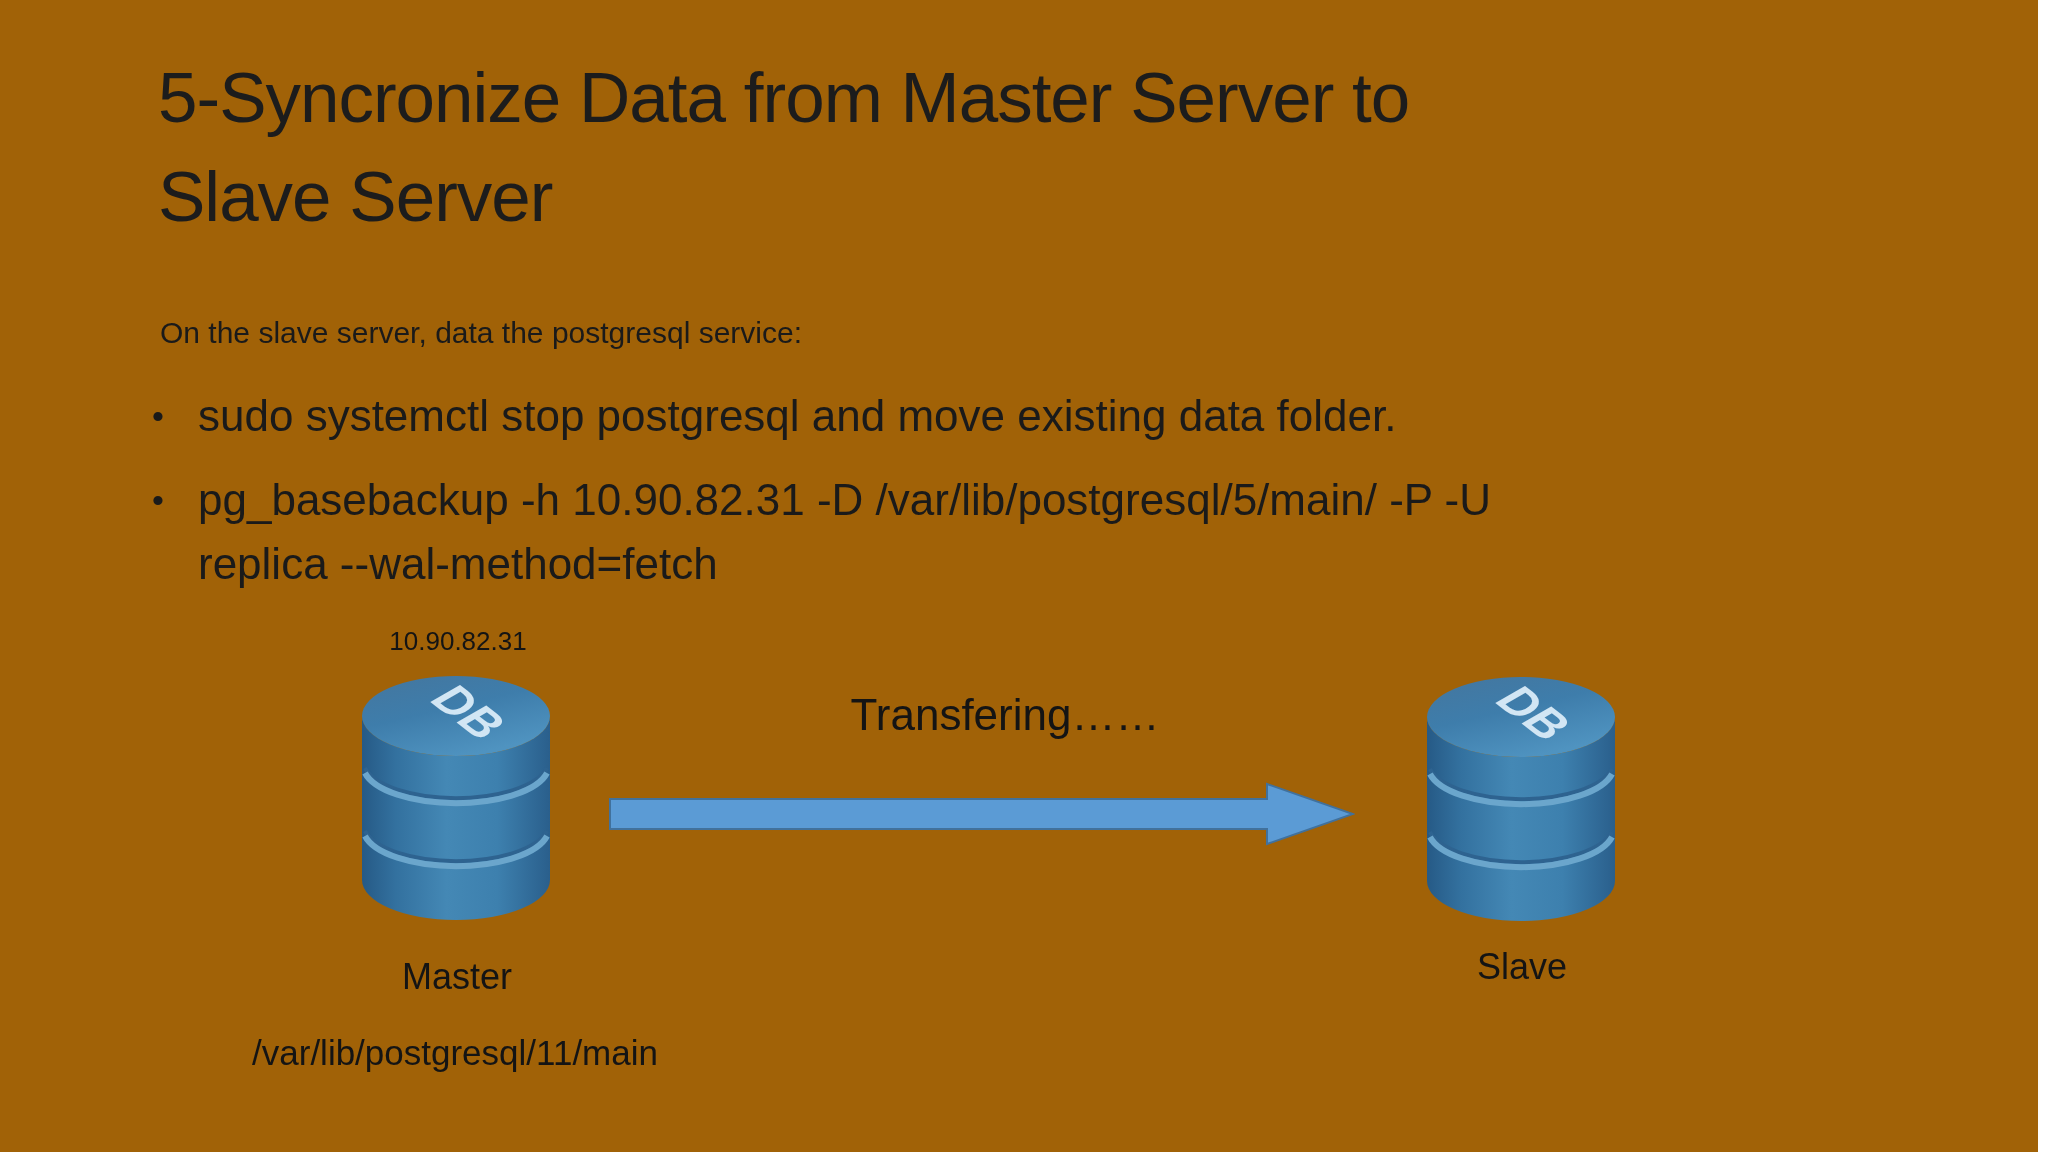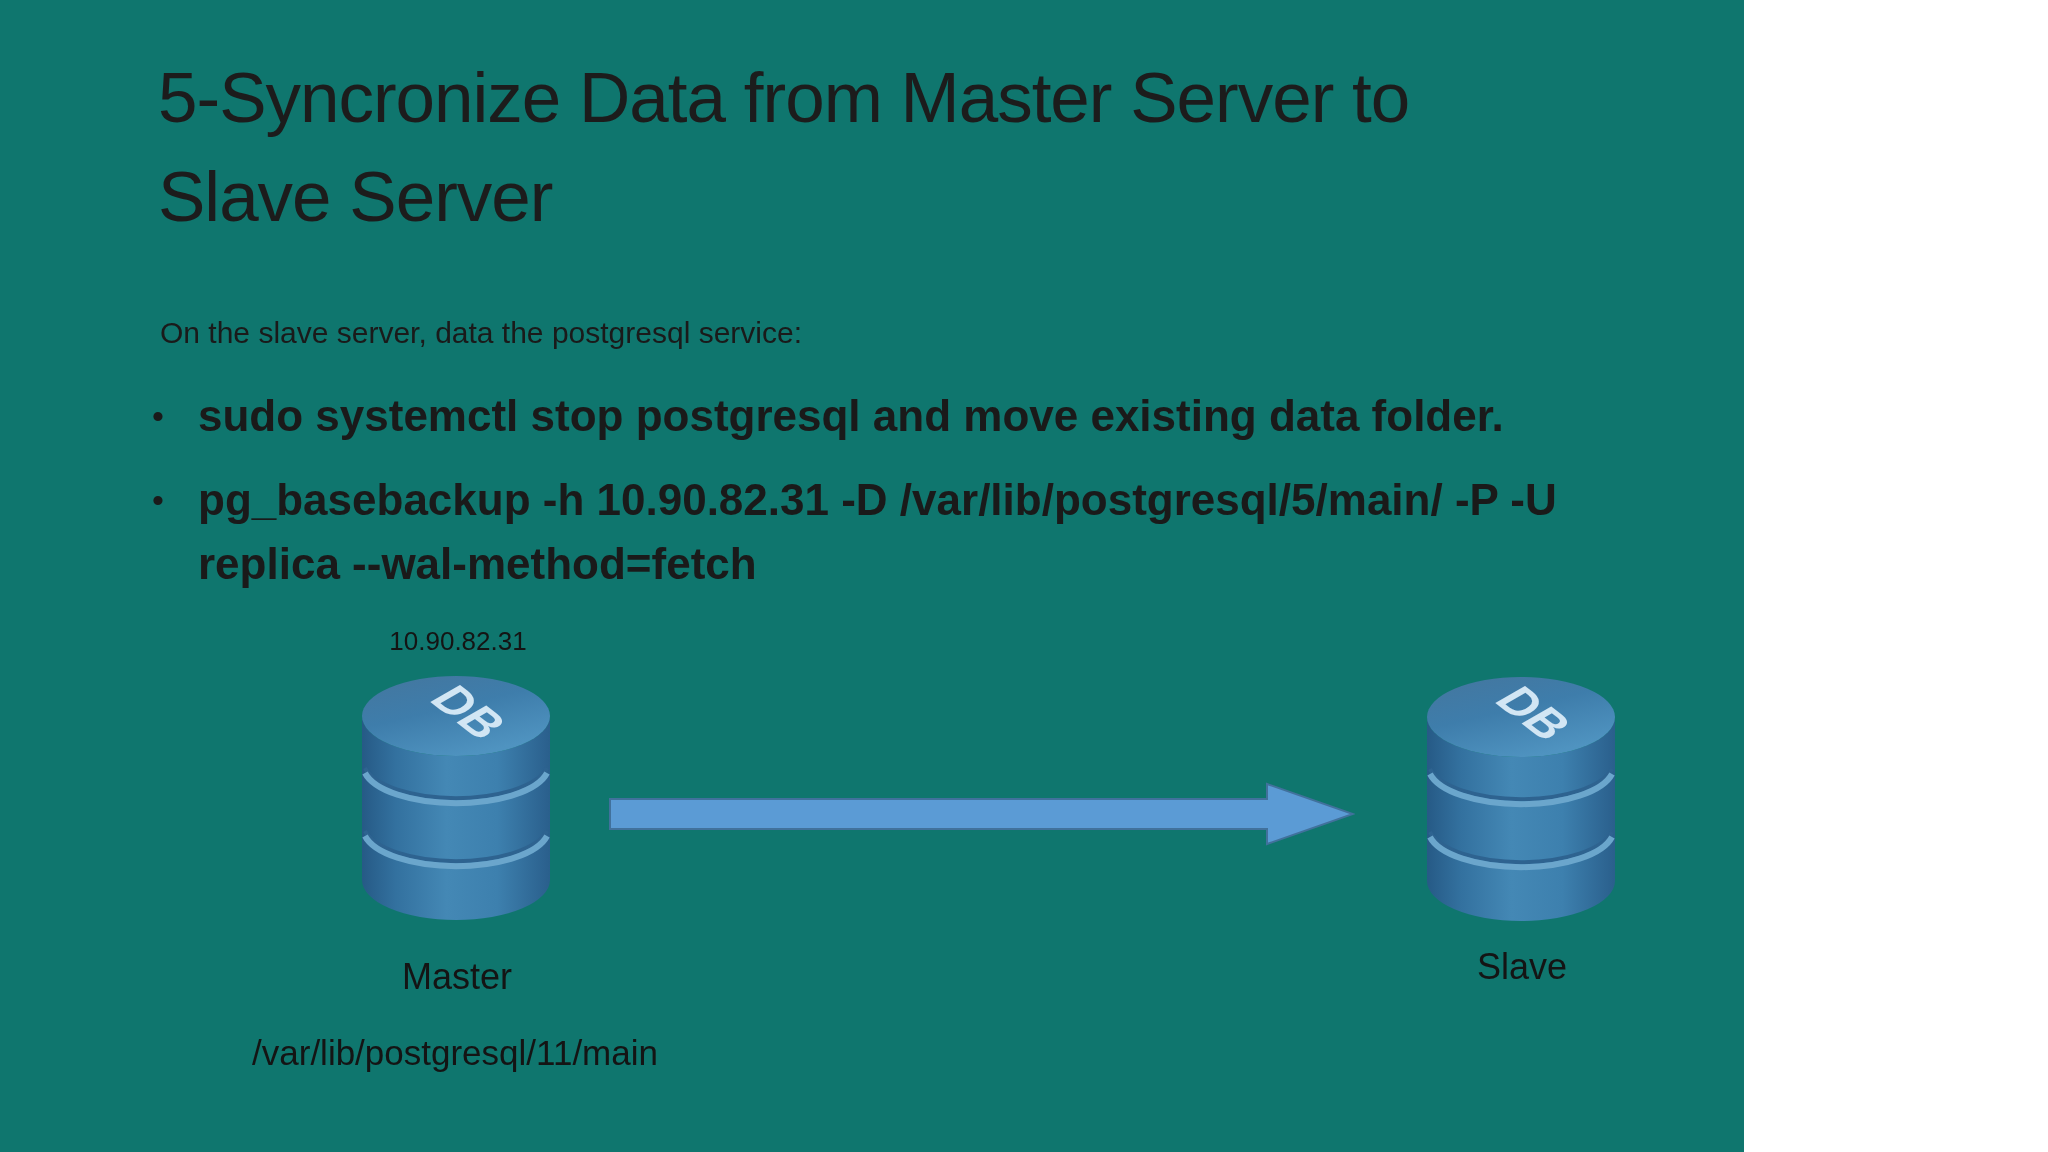--- a/index.html
+++ b/index.html
@@ -1,33 +1,33 @@
 <!DOCTYPE html>
 <html><head>
 <meta charset="utf-8">
 <style>
   html,body{margin:0;padding:0;background:#ffffff;}
   .slide{
-    position:relative;width:1744px;height:1152px;background:#0f766e;overflow:hidden;
+    position:relative;width:2038px;height:1152px;background:#a16207;overflow:hidden;
     font-family:"Liberation Sans",sans-serif;color:#1a1a1a;
   }
   .abs{position:absolute;}
   .pre{white-space:pre-line;}
   .center{text-align:center;}
 
   .title{
     left:158px;top:48px;width:1720px;
     font-size:71px;line-height:99px;font-weight:300;letter-spacing:-1px;
     color:#1c1c1c;
   }
   .intro{left:160px;top:316px;font-size:30px;color:#1a1a1a;}
   .bullets{left:152px;top:384px;width:1770px;}
   .bullet{display:flex;align-items:flex-start;margin-bottom:20px;font-size:44px;line-height:64px;}
   .bullet .dot{width:46px;flex:0 0 46px;font-size:34px;line-height:64px;}
-  .bullet .btxt{flex:1;font-weight:bold;}
+  .bullet .btxt{flex:1;}
 
   .ip-label{font-size:26px;color:#141414;}
   .node-label{font-size:36px;color:#141414;}
   .path-label{font-size:35px;color:#141414;margin-top:7px;}
   .status-label,.caption-label{font-size:44px;color:#141414;}
 
   .ip-master{left:330px;top:626px;width:256px;}
   .cyl-master{left:362px;top:676px;width:188px;height:244px;}
   .label-master{left:357px;top:956px;width:200px;}
   .path-master{left:222px;top:1026px;width:466px;}
@@ -91,20 +91,21 @@
       <path d="M3 155 A93 38 0 0 0 185 155" stroke="#2e6390" stroke-width="4" fill="none"></path>
       <path d="M3 160 A93 38 0 0 0 185 160" stroke="#6ba6cc" stroke-width="6" fill="none"></path>
       <ellipse cx="94" cy="40" rx="94" ry="40" fill="url(#cylTop)"></ellipse>
       <text transform="translate(94 46) rotate(38) skewX(-12)" text-anchor="middle" font-family="Liberation Sans, sans-serif" font-size="46" font-style="italic" font-weight="bold" fill="#d2e6f4">DB</text>
     </svg>
   </span>
 
   <div class="abs label-master node-label center">Master</div>
   <div class="abs path-master path-label center">/var/lib/postgresql/11/main</div>
 
+  <div class="abs status-pos status-label center">Transfering……</div>
 
   <span class="abs arrow-pos icon">
     <svg width="746" height="64" viewBox="0 0 746 64">
       <polygon points="1,17 658,17 658,2 744,32 658,62 658,47 1,47" fill="#5b9bd5" stroke="#41719c" stroke-width="2"></polygon>
     </svg>
   </span>
 
 
 
   <span class="abs cyl-slave icon">

